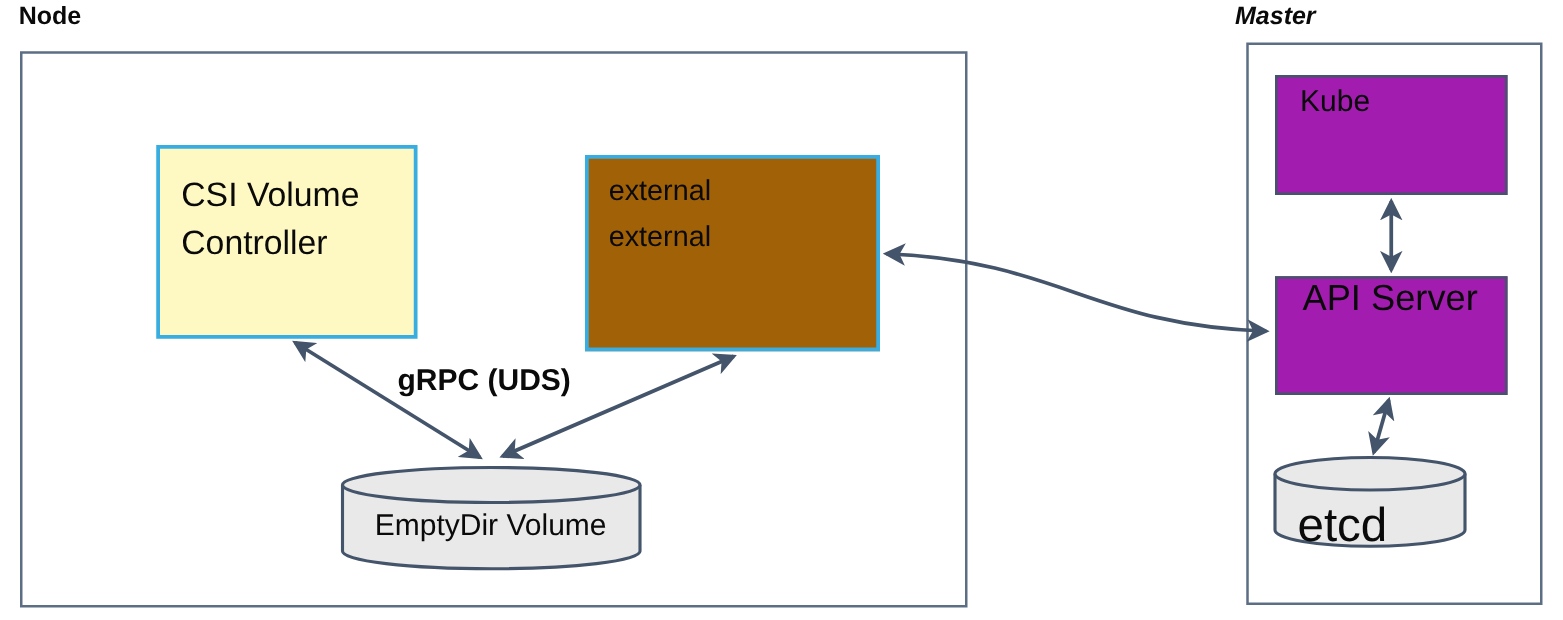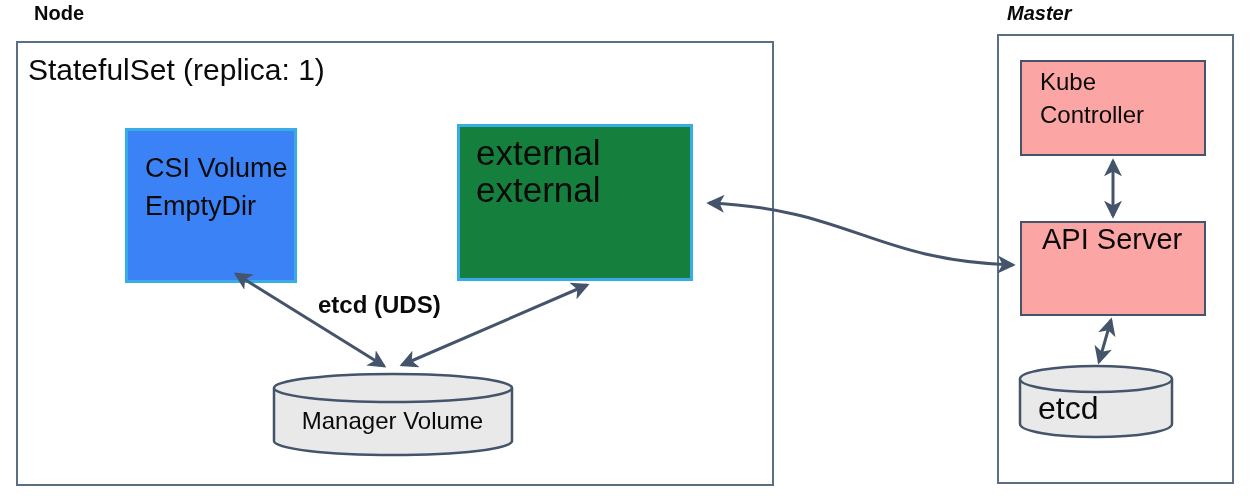--- a/index.html
+++ b/index.html
@@ -7,96 +7,94 @@
     position: relative;
     width: 1250px;
     height: 496px;
     background: #ffffff;
     font-family: "Liberation Sans", sans-serif;
     color: #0a0a0a;
     overflow: hidden;
   }
   .abs { position: absolute; box-sizing: border-box; }
 
-  .grp-label { font-size: 20px; font-weight: bold; z-index: 3; margin-left: 19px; }
+  .grp-label { font-size: 20px; font-weight: bold; z-index: 3; }
   .outer-box {
     border: 2px solid #5C6E84;
     background: transparent;
     z-index: 1;
   }
   .ss-title { font-size: 30px; z-index: 3; }
 
   .fill-box { z-index: 2; border: 3px solid #38ADE4; }
   .csi-box {
-    left: 125px; top: 128px; width: 172px; height: 155px;
-    background: #3b82f6;
+    left: 125px; top: 116px; width: 209px; height: 155px;
+    background: #fef9c3;
     padding: 18px 0 0 17px;
     font-size: 27px; line-height: 38px;
   }
   .sidecar-box {
-    left: 457px; top: 124px; width: 236px; height: 157px;
-    background: #15803d;
+    left: 468px; top: 124px; width: 236px; height: 157px;
+    background: #a16207;
     padding: 7px 0 0 16px;
-    font-size: 35px; line-height: 37px;
+    font-size: 23px; line-height: 37px;
   }
 
   .gray-box {
-    background: #fca5a5;
+    background: #a21caf;
     border: 2px solid #44546A;
     z-index: 2;
   }
   .kcm-box {
     left: 1020px; top: 60px; width: 186px; height: 96px;
     padding: 3px 0 0 18px;
     font-size: 24px; line-height: 33px;
   }
   .api-box {
     left: 1020px; top: 221px; width: 186px; height: 95px;
     display: flex; align-items: flex-start;
     padding-left: 20px;
     font-size: 29px;
   }
 
   .grpc-label { left: 318px; top: 291px; font-size: 24px; font-weight: bold; z-index: 3; }
   .emptydir-label {
     left: 273px; top: 407px; width: 239px;
     text-align: center; font-size: 24px; font-weight: 500; z-index: 3;
   }
-  .etcd-label { left: 1038px; top: 390px; font-size: 32px; z-index: 3; }
+  .etcd-label { left: 1038px; top: 400px; font-size: 38px; z-index: 3; }
 
   svg.overlay { position: absolute; left: 0; top: 0; z-index: 2; }
 </style>
 </head>
 <body>
 
 <div class="canvas">
 
   <div class="abs grp-label" style="left:15px; top:2px;">Node</div>
   <div class="abs outer-box" style="left:16px; top:41px; width:758px; height:445px;"></div>
-  <div class="abs ss-title" style="left:28px; top:53px;">StatefulSet (replica: 1)</div>
 
   <div class="abs fill-box csi-box">
     <div>CSI Volume</div>
-    <div>EmptyDir</div>
+    <div>Controller</div>
   </div>
 
   <div class="abs fill-box sidecar-box">
     <div>external</div>
     <div>external</div>
   </div>
 
-  <div class="abs grpc-label">etcd (UDS)</div>
-  <div class="abs emptydir-label">Manager Volume</div>
+  <div class="abs grpc-label">gRPC (UDS)</div>
+  <div class="abs emptydir-label">EmptyDir Volume</div>
 
   <div class="abs grp-label" style="left:988px; top:2px;font-style:italic;">Master</div>
   <div class="abs outer-box" style="left:997px; top:34px; width:237px; height:450px;"></div>
 
   <div class="abs gray-box kcm-box">
     <div>Kube</div>
-    <div>Controller</div>
   </div>
 
   <div class="abs gray-box api-box">
     <span>API Server</span>
   </div>
 
   <div class="abs etcd-label">etcd</div>
 
   <svg class="overlay" width="1250" height="496" viewBox="0 0 1250 496">
     <defs>

